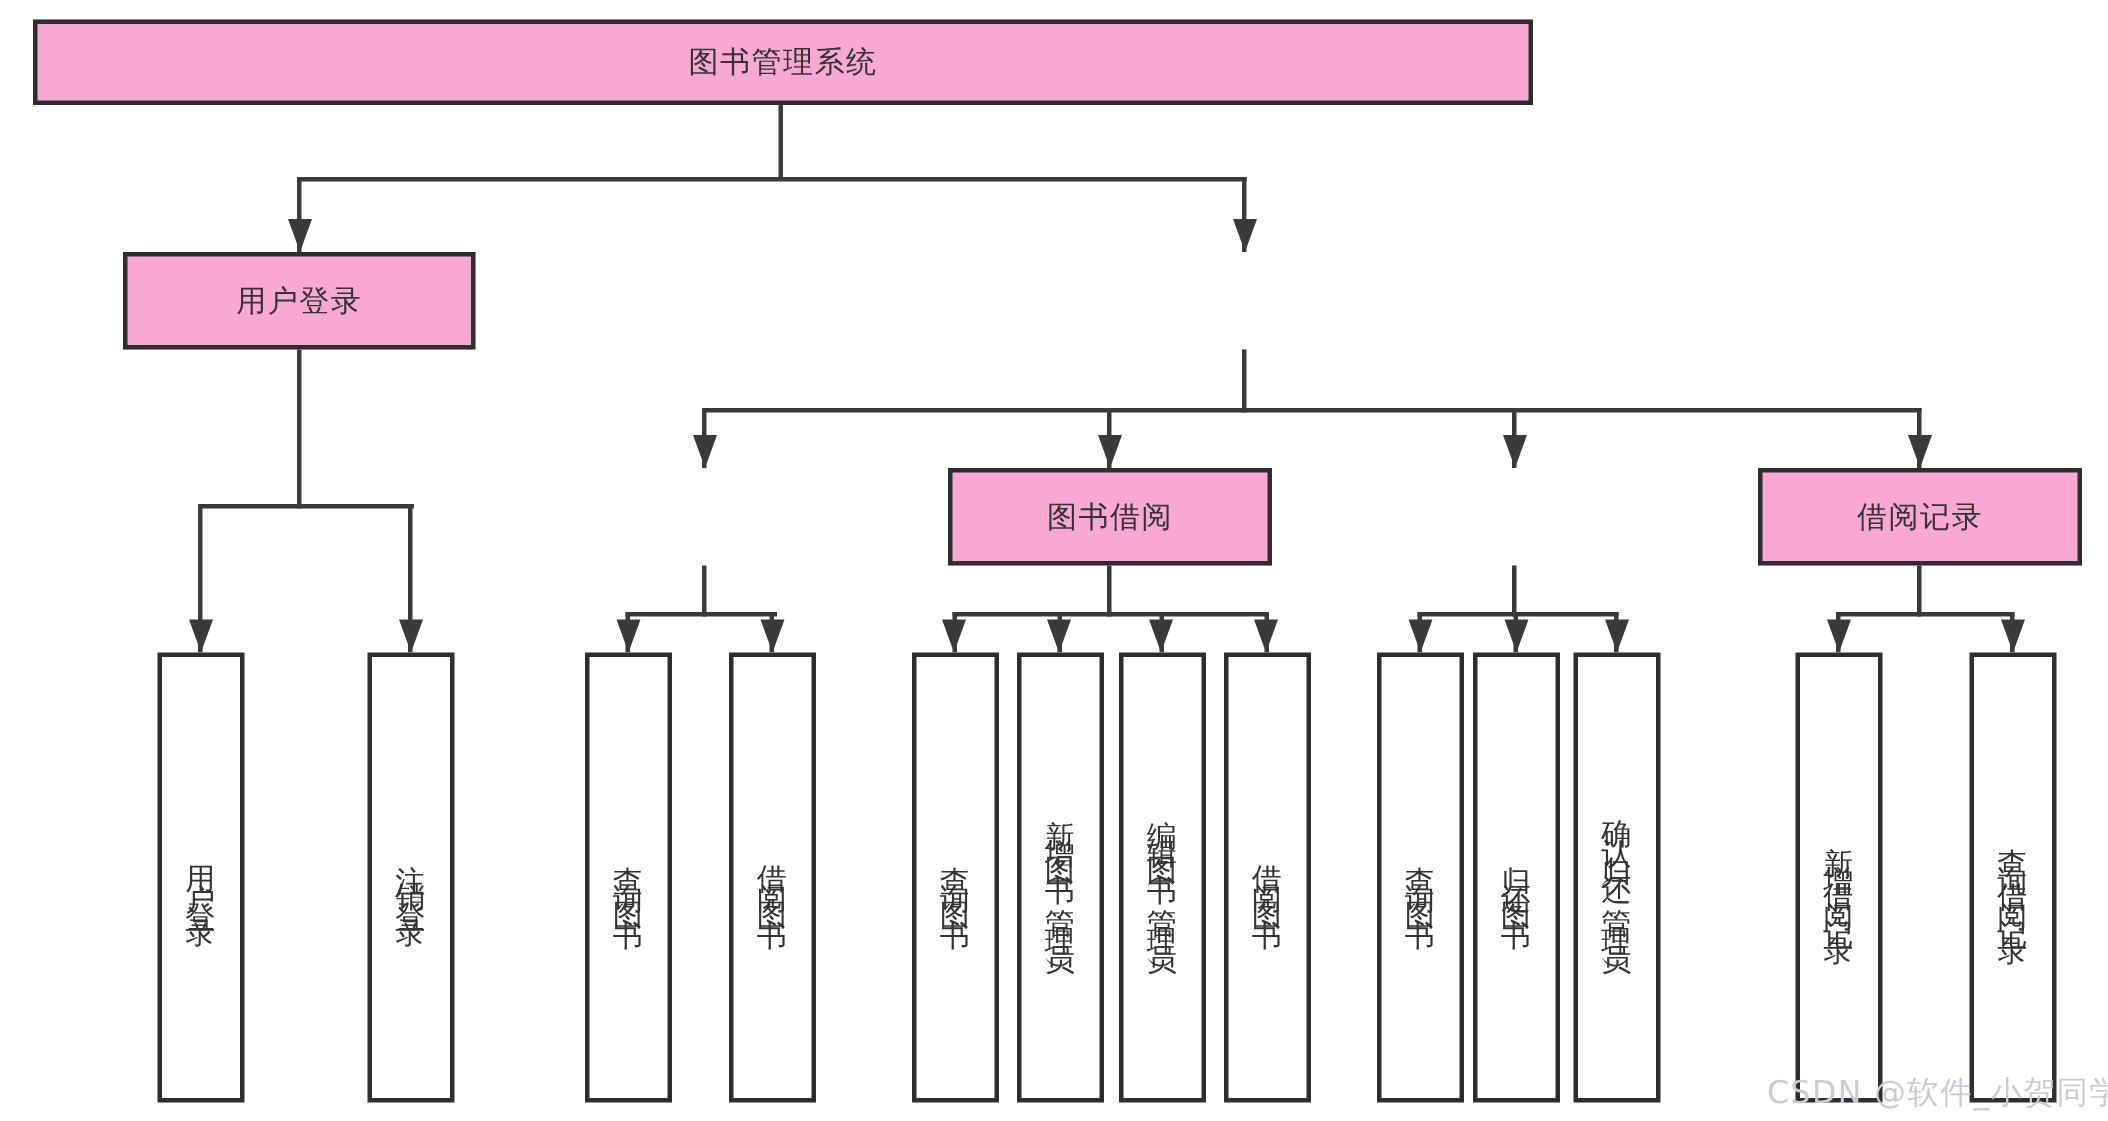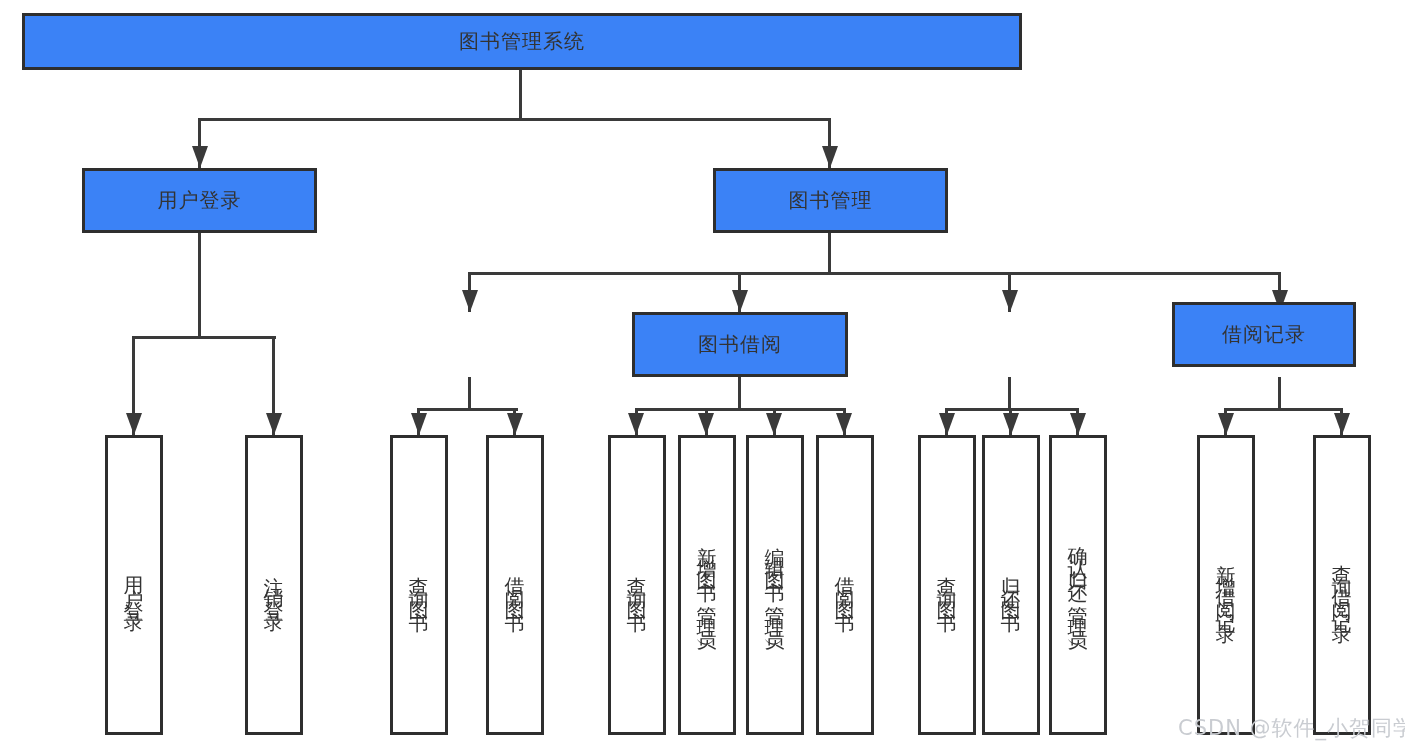--- a/index.html
+++ b/index.html
@@ -7,21 +7,21 @@
   }
   html,body{margin:0;padding:0;background:var(--background);}
   .canvas{
     position:relative; width:1405px; height:747px; overflow:hidden;
     background:var(--background);
     font-family:"DejaVu Sans","Liberation Sans",sans-serif;
     color:var(--text);
   }
   .hbox{
     position:absolute; box-sizing:border-box;
-    border:3px solid var(--border); background:#3b82f6;
+    border:3px solid var(--border); background:#f9a8d4;
     display:flex; align-items:center; justify-content:center;
     font-size:20px; letter-spacing:1px; white-space:nowrap;
   }
   .vbox{
     position:absolute; box-sizing:border-box;
     border:3px solid var(--border); background:#fff;
     width:58px; height:300px; top:435px;
     display:flex; align-items:center; justify-content:center;
   }
   .vbox span{
@@ -53,23 +53,20 @@
   <div class="vline" style="left:519px;top:70px;height:48px;"></div>
   <div class="hline" style="left:198px;top:118px;width:633px;"></div>
   <div class="vline" style="left:198px;top:118px;height:50px;"></div>
   <div class="vline" style="left:828px;top:118px;height:50px;"></div>
   <div class="arrow" style="left:192px;top:146px;"></div>
   <div class="arrow" style="left:822px;top:146px;"></div>
 
   <div class="hbox" style="left:82px;top:168px;width:235px;height:65px;">
     <span>用户登录</span>
   </div>
-  <div class="hbox" style="left:713px;top:168px;width:235px;height:65px;">
-    <span>图书管理</span>
-  </div>
 
   <div class="vline" style="left:198px;top:233px;height:106px;"></div>
   <div class="hline" style="left:132px;top:336px;width:144px;"></div>
   <div class="vline" style="left:132px;top:336px;height:99px;"></div>
   <div class="vline" style="left:272px;top:336px;height:99px;"></div>
   <div class="arrow" style="left:126px;top:413px;"></div>
   <div class="arrow" style="left:266px;top:413px;"></div>
 
   <div class="vline" style="left:828px;top:233px;height:42px;"></div>
   <div class="hline" style="left:468px;top:272px;width:813px;"></div>
@@ -78,21 +75,21 @@
   <div class="vline" style="left:1008px;top:272px;height:40px;"></div>
   <div class="vline" style="left:1278px;top:272px;height:40px;"></div>
   <div class="arrow" style="left:462px;top:290px;"></div>
   <div class="arrow" style="left:732px;top:290px;"></div>
   <div class="arrow" style="left:1002px;top:290px;"></div>
   <div class="arrow" style="left:1272px;top:290px;"></div>
 
   <div class="hbox" style="left:632px;top:312px;width:216px;height:65px;">
     <span>图书借阅</span>
   </div>
-  <div class="hbox" style="left:1172px;top:302px;width:184px;height:65px;text-align:center;">
+  <div class="hbox" style="left:1172px;top:312px;width:216px;height:65px;text-align:center;">
     <span>借阅记录</span>
   </div>
 
   <div class="vline" style="left:468px;top:377px;height:34px;"></div>
   <div class="hline" style="left:417px;top:408px;width:101px;"></div>
   <div class="vline" style="left:417px;top:408px;height:27px;"></div>
   <div class="vline" style="left:513px;top:408px;height:27px;"></div>
   <div class="arrow" style="left:411px;top:413px;"></div>
   <div class="arrow" style="left:507px;top:413px;"></div>
 

